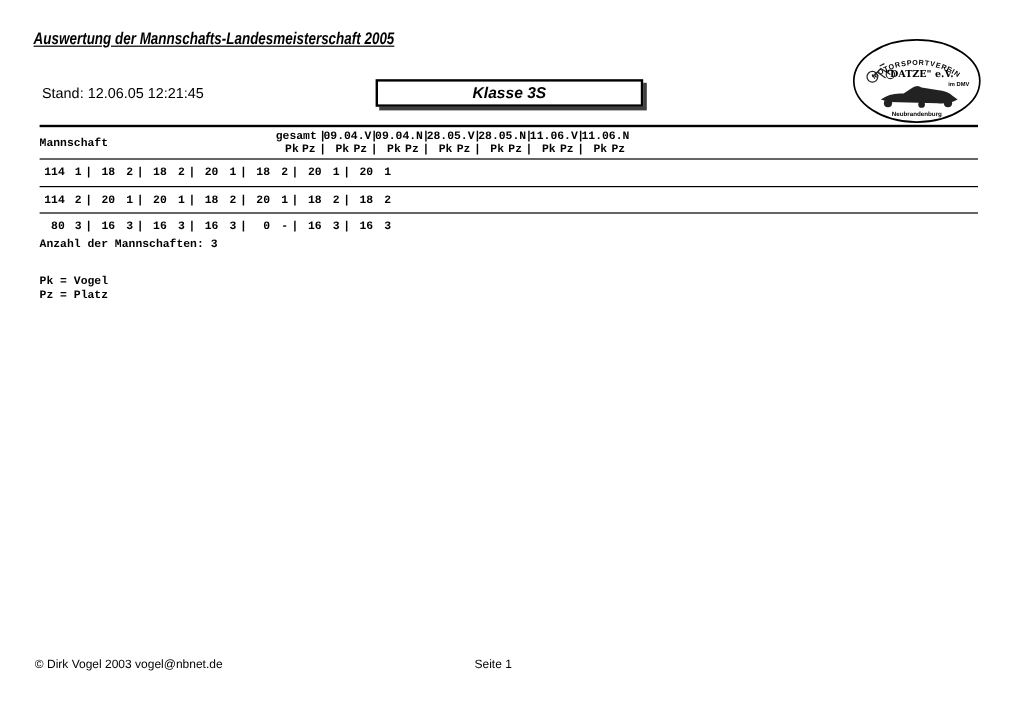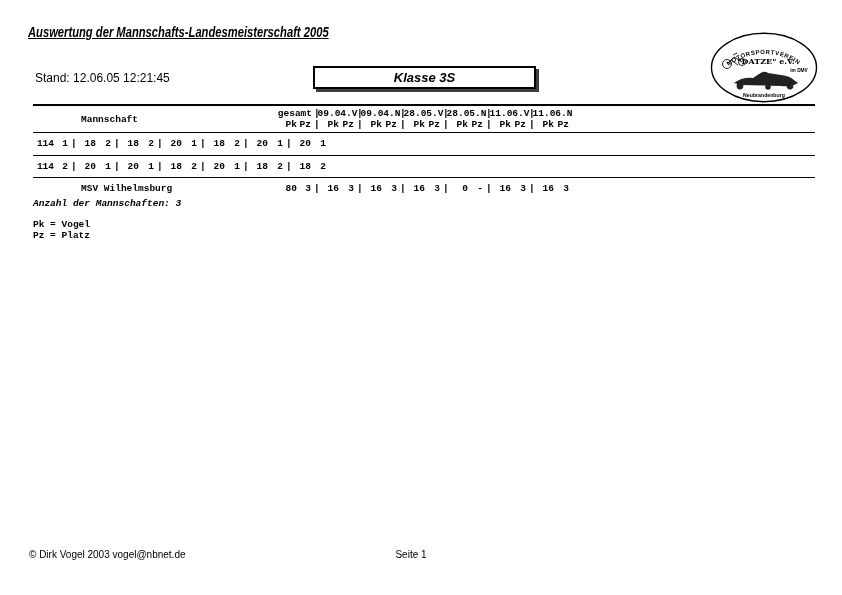--- a/index.html
+++ b/index.html
@@ -21,40 +21,40 @@
   }
   .logo{position:absolute;left:710px;top:32px;}
 
   
   .tablewrap{
     position:absolute;left:33px;top:104px;width:782px;
     font-family:"Liberation Mono",monospace;font-weight:bold;font-size:9.5px;
     line-height:11px;white-space:nowrap;
   }
   .thead{display:flex;border-top:2px solid #000;border-bottom:1.4px solid #000;padding:2px 0;}
-  .namecell{width:195px;flex:0 0 195px;margin-left:48px;}
+  .namecell{width:195px;flex:0 0 195px;}
   .thead .namecell{align-self:center;}
   .hcols{display:flex;flex-direction:column;}
   .hline{display:flex;height:11px;align-items:center;}
   .grp{display:inline-flex;width:39px;flex:0 0 39px;box-sizing:border-box;}
   .grp.g1{width:38px;flex:0 0 38px;}
   .grp.c{justify-content:center;}
   .grp.r{justify-content:flex-end;padding-right:2px;}
   .pipe{display:inline-block;width:4px;flex:0 0 4px;text-align:center;}
   .pk{display:inline-block;width:21px;flex:0 0 21px;text-align:right;}
   .pz{flex:1;text-align:right;padding-right:3px;box-sizing:border-box;}
   .trow{display:flex;height:21.5px;align-items:center;border-bottom:1.4px solid #000;}
   .trow.last{border-bottom:none;}
 
   
   .notes{
     position:absolute;left:33px;top:198px;
     font-family:"Liberation Mono",monospace;font-weight:bold;font-size:9.5px;line-height:11.5px;
   }
-  .anzahl{margin-bottom:9px;font-style:italic;}
+  .anzahl{margin-bottom:19px;}
 
   
   .footer-left{position:absolute;left:29px;top:549px;font-size:10px;}
   .footer-page{position:absolute;left:0;top:549px;width:822px;text-align:center;font-size:10px;}
 </style>
 </head>
 <body>
 
 <div class="title">Auswertung der Mannschafts-Landesmeisterschaft 2005</div>
 <div class="stand">Stand: 12.06.05 12:21:45</div>
@@ -216,21 +216,20 @@
         <span class="pz">2</span>
       </span>
     <span class="pipe">|</span>
     <span class="grp">
         <span class="pk">18</span>
         <span class="pz">2</span>
       </span>
   </div>
 
   <div class="trow last">
-    <span class="namecell">MSV Wilhelmsburg</span>
     <span class="grp g1">
         <span class="pk">80</span>
         <span class="pz">3</span>
       </span>
     <span class="pipe">|</span>
     <span class="grp">
         <span class="pk">16</span>
         <span class="pz">3</span>
       </span>
     <span class="pipe">|</span>

